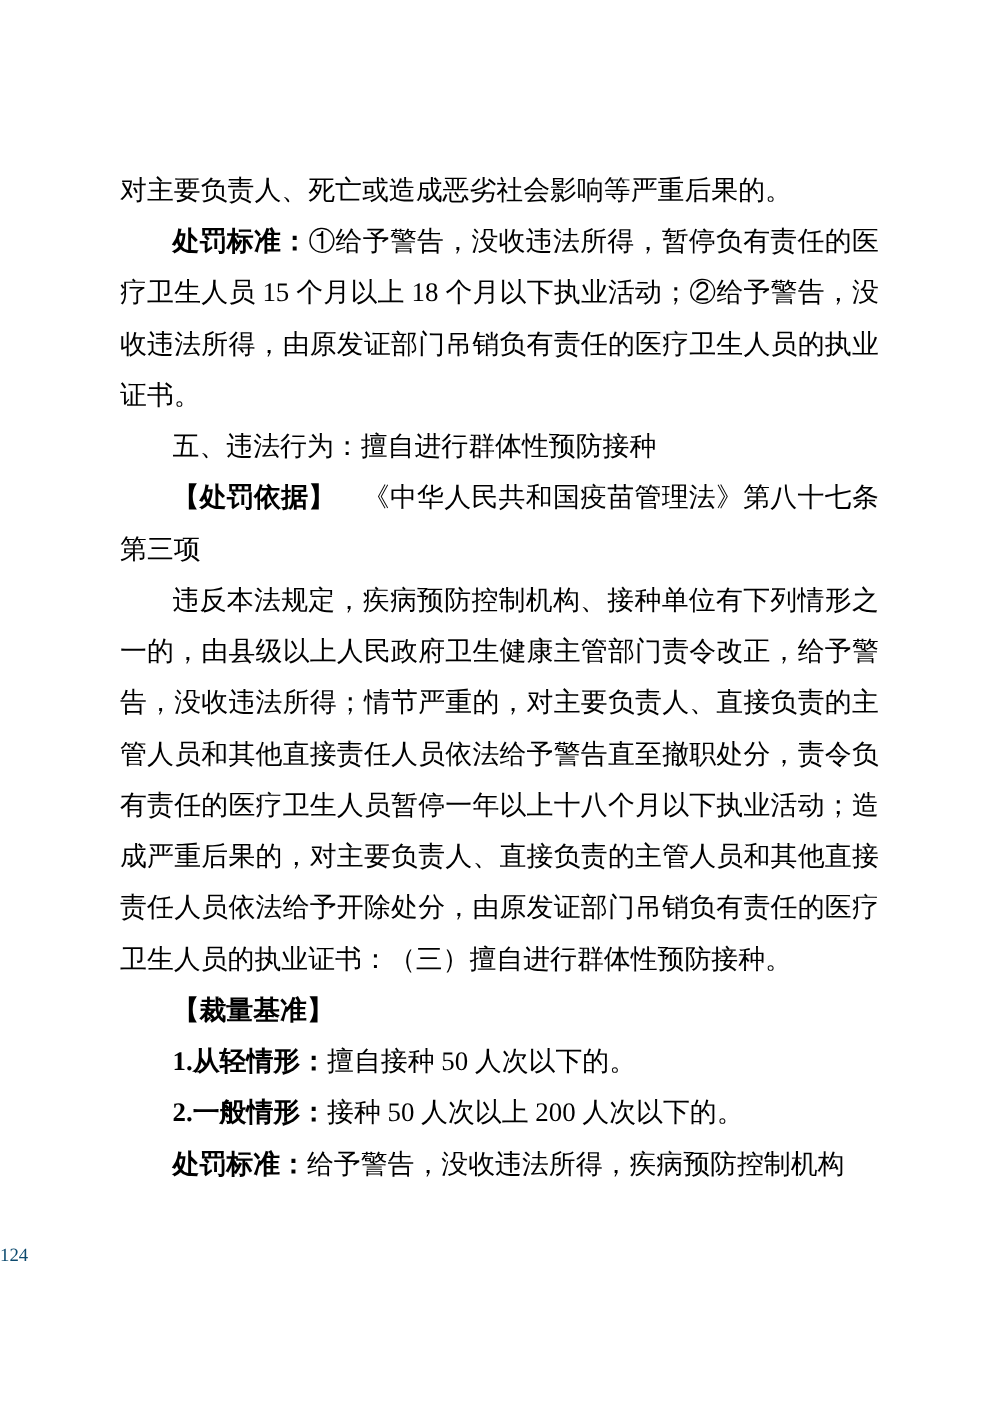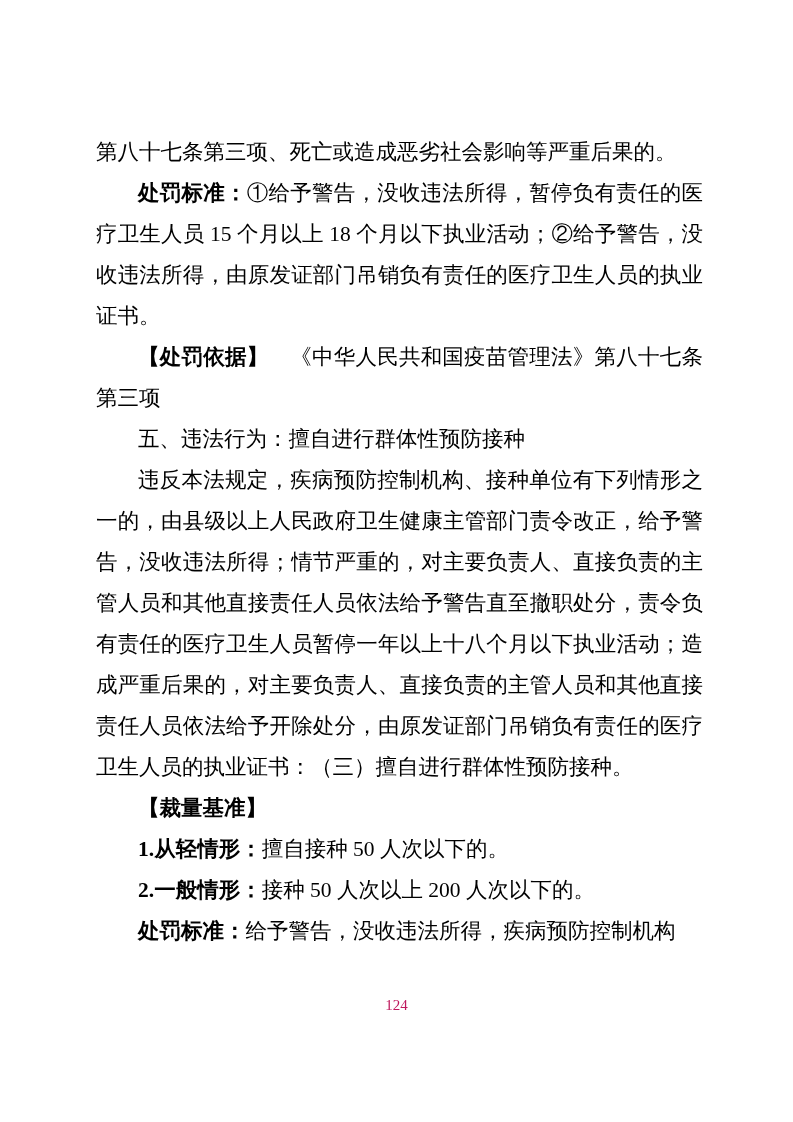--- a/index.html
+++ b/index.html
@@ -36,35 +36,34 @@
     font-weight: normal;
   }
   .seg.bold {
     font-weight: bold;
   }
   .page-number {
     position: absolute;
     top: 996px;
     left: 0;
     width: 100%;
-    text-align: center;
     font-size: 15px;
     line-height: 18px;
-    color: #be185d;
+    color: #0c4a6e;
   }
 </style>
 </head>
 <body>
 
 <div class="page">
   <div class="content" id="doc-body">
-      <p class="para"><span class="seg">第八十七条第三项、死亡或造成恶劣社会影响等严重后果的。</span></p>
+      <p class="para"><span class="seg">对主要负责人、死亡或造成恶劣社会影响等严重后果的。</span></p>
       <p class="para indent"><span class="seg bold">处罚标准：</span><span class="seg">①给予警告，没收违法所得，暂停负有责任的医疗卫生人员 15 个月以上 18 个月以下执业活动；②给予警告，没收违法所得，由原发证部门吊销负有责任的医疗卫生人员的执业证书。</span></p>
+      <p class="para indent"><span class="seg">五、违法行为：擅自进行群体性预防接种</span></p>
       <p class="para indent"><span class="seg bold">【处罚依据】</span><span class="seg">　《中华人民共和国疫苗管理法》第八十七条第三项</span></p>
-      <p class="para indent"><span class="seg">五、违法行为：擅自进行群体性预防接种</span></p>
       <p class="para indent"><span class="seg">违反本法规定，疾病预防控制机构、接种单位有下列情形之一的，由县级以上人民政府卫生健康主管部门责令改正，给予警告，没收违法所得；情节严重的，对主要负责人、直接负责的主管人员和其他直接责任人员依法给予警告直至撤职处分，责令负有责任的医疗卫生人员暂停一年以上十八个月以下执业活动；造成严重后果的，对主要负责人、直接负责的主管人员和其他直接责任人员依法给予开除处分，由原发证部门吊销负有责任的医疗卫生人员的执业证书：（三）擅自进行群体性预防接种。</span></p>
       <p class="para indent"><span class="seg bold">【裁量基准】</span></p>
       <p class="para indent"><span class="seg bold">1.从轻情形：</span><span class="seg">擅自接种 50 人次以下的。</span></p>
       <p class="para indent"><span class="seg bold">2.一般情形：</span><span class="seg">接种 50 人次以上 200 人次以下的。</span></p>
       <p class="para indent"><span class="seg bold">处罚标准：</span><span class="seg">给予警告，没收违法所得，疾病预防控制机构</span></p>
     </div>
   <div class="page-number">124</div>
 </div>
 
 </body></html>

